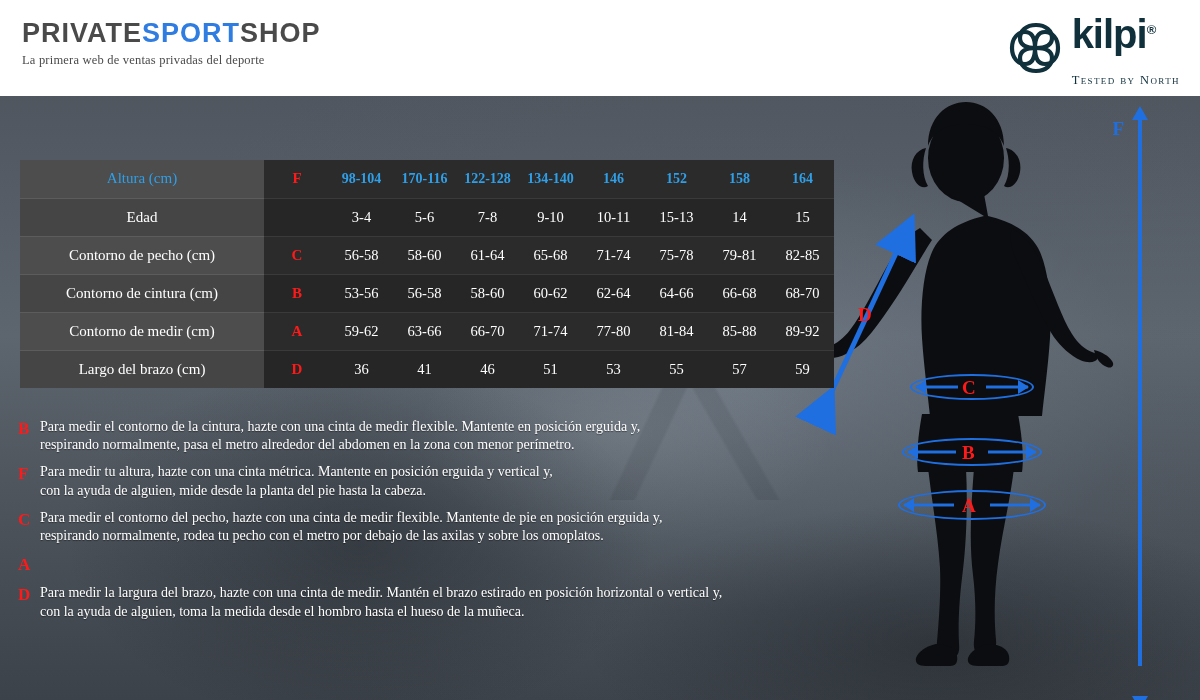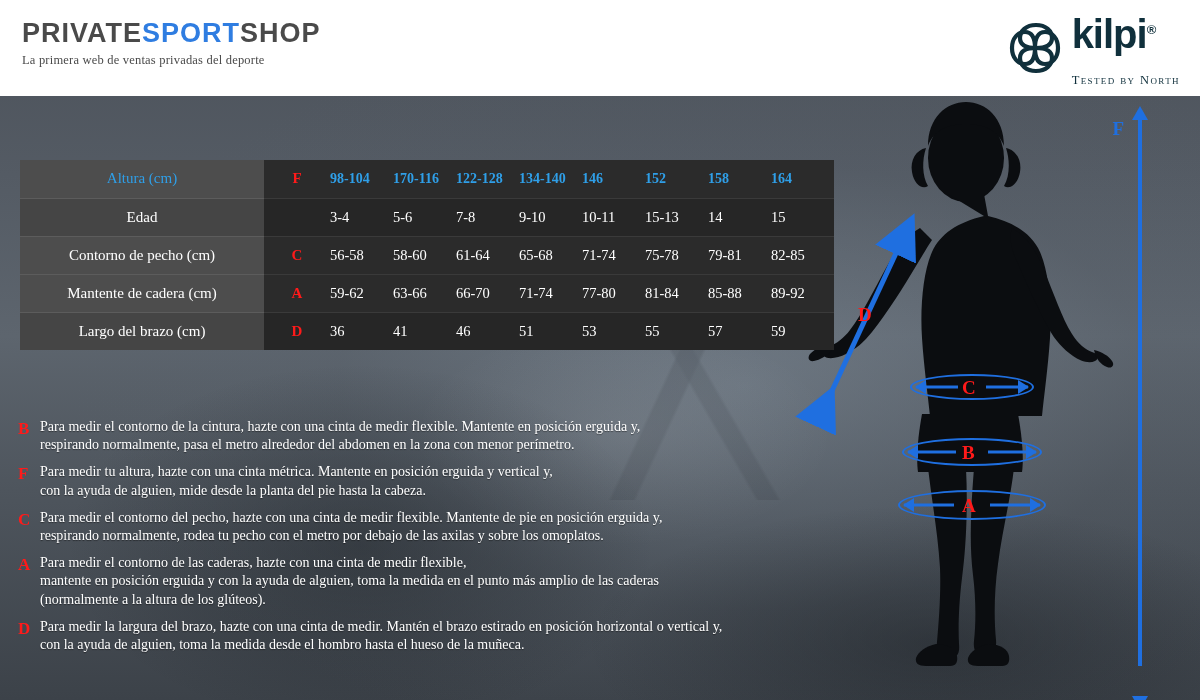--- a/index.html
+++ b/index.html
@@ -75,21 +75,21 @@
     width:244px; text-align:center; color:#ffffff; font-size:15px;
     background:#4d4d4d; border-bottom:1px solid #5c5c5c;
     font-family:"Liberation Serif", serif;
   }
   .ltr {
     width:66px; text-align:center; font-size:15px; font-weight:bold;
     background:#2b2b2b; border-bottom:1px solid #3a3a3a; color:#ff1a1a;
     font-family:"Liberation Serif", serif;
   }
   .val {
-    width:63px; text-align:left; color:#ffffff; font-size:14.5px;
+    width:63px; text-align:center; color:#ffffff; font-size:14.5px;
     background:#2b2b2b; border-bottom:1px solid #3a3a3a;
     font-family:"Liberation Serif", serif;
   }
   .hdr .lbl { background:#4d4d4d; color:#2f9fe8; font-size:15px; }
   .hdr .ltr { color:#ff1a1a; }
   .hdr .val { color:#2f9fe8; font-weight:bold; font-size:14px; }
   .r-alt .lbl { background:#454545; }
   .r-alt .ltr, .r-alt .val { background:#262626; }
   .last td { border-bottom:none; }
 
@@ -193,22 +193,34 @@
           <td class="ltr">C</td>
           <td class="val">56-58</td>
           <td class="val">58-60</td>
           <td class="val">61-64</td>
           <td class="val">65-68</td>
           <td class="val">71-74</td>
           <td class="val">75-78</td>
           <td class="val">79-81</td>
           <td class="val">82-85</td>
         </tr>
+        <tr class="t-row r-alt">
+          <td class="lbl">Contorno de cintura (cm)</td>
+          <td class="ltr">B</td>
+          <td class="val">53-56</td>
+          <td class="val">56-58</td>
+          <td class="val">58-60</td>
+          <td class="val">60-62</td>
+          <td class="val">62-64</td>
+          <td class="val">64-66</td>
+          <td class="val">66-68</td>
+          <td class="val">68-70</td>
+        </tr>
         <tr class="t-row">
-          <td class="lbl">Mantente de cadera (cm)</td>
+          <td class="lbl">Contorno de medir (cm)</td>
           <td class="ltr">A</td>
           <td class="val">59-62</td>
           <td class="val">63-66</td>
           <td class="val">66-70</td>
           <td class="val">71-74</td>
           <td class="val">77-80</td>
           <td class="val">81-84</td>
           <td class="val">85-88</td>
           <td class="val">89-92</td>
         </tr>
@@ -239,23 +251,20 @@
       <div class="leg-text">Para medir tu altura, hazte con una cinta métrica. Mantente en posición erguida y vertical y,
 con la ayuda de alguien, mide desde la planta del pie hasta la cabeza.</div>
     </div>
     <div class="leg-item">
       <div class="leg-key">C</div>
       <div class="leg-text">Para medir el contorno del pecho, hazte con una cinta de medir flexible. Mantente de pie en posición erguida y,
 respirando normalmente, rodea tu pecho con el metro por debajo de las axilas y sobre los omoplatos.</div>
     </div>
     <div class="leg-item">
       <div class="leg-key">A</div>
-      <div class="leg-text">Para medir el contorno de las caderas, hazte con una cinta de medir flexible,
-mantente en posición erguida y con la ayuda de alguien, toma la medida en el punto más amplio de las caderas
-(normalmente a la altura de los glúteos).</div>
     </div>
     <div class="leg-item">
       <div class="leg-key">D</div>
       <div class="leg-text">Para medir la largura del brazo, hazte con una cinta de medir. Mantén el brazo estirado en posición horizontal o vertical y,
 con la ayuda de alguien, toma la medida desde el hombro hasta el hueso de la muñeca.</div>
     </div>
   </div>
 
 <div id="figure">
   <svg id="silhouette" viewBox="0 0 340 570">

